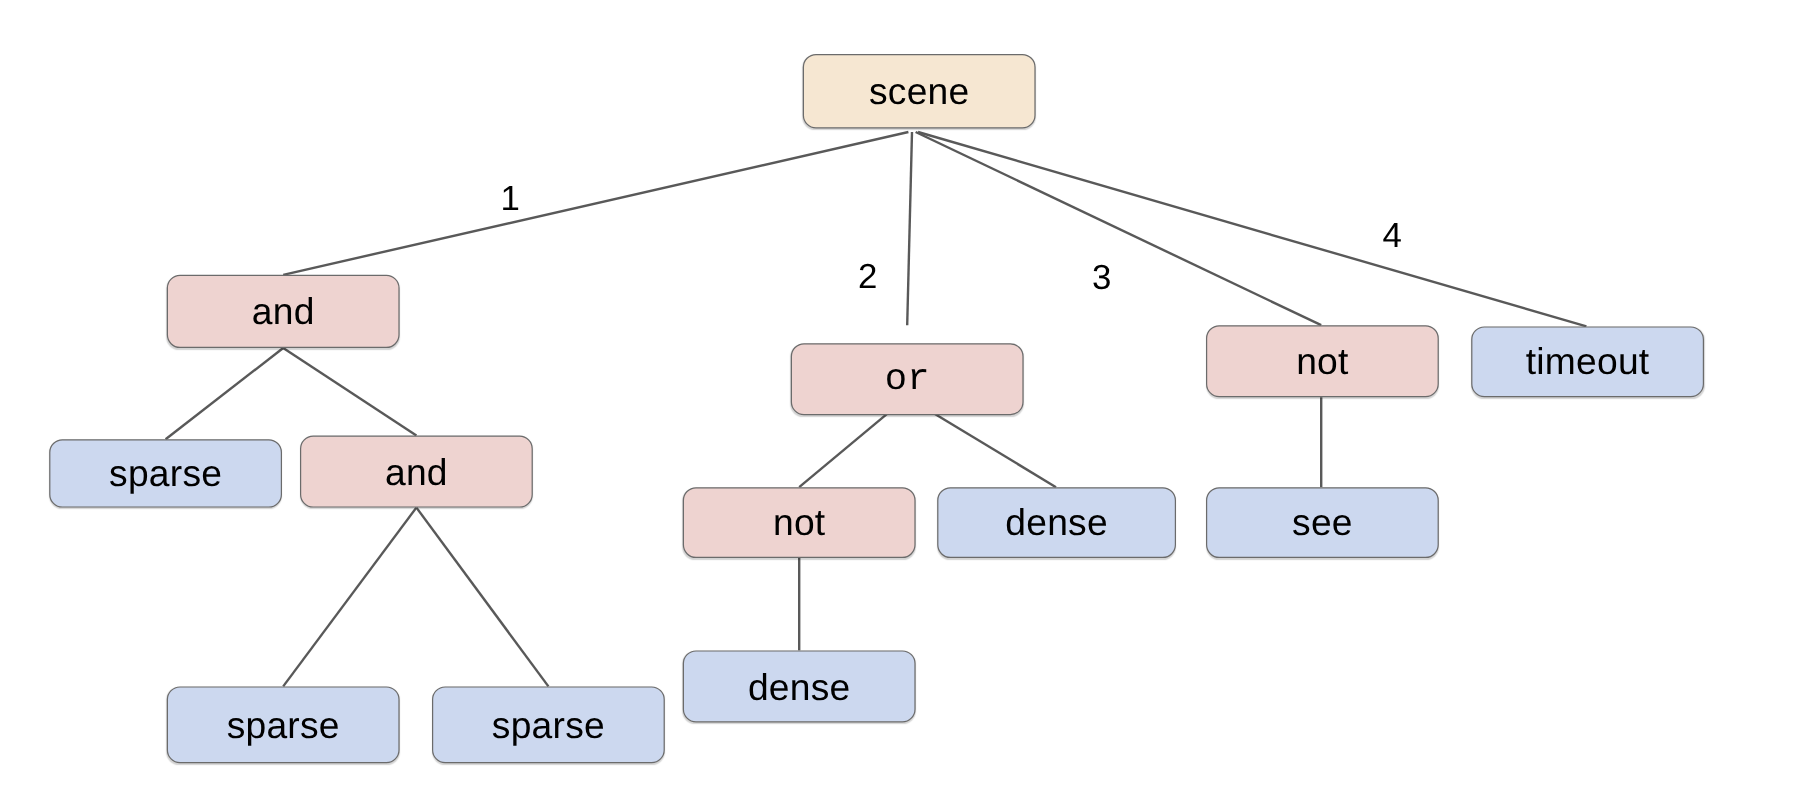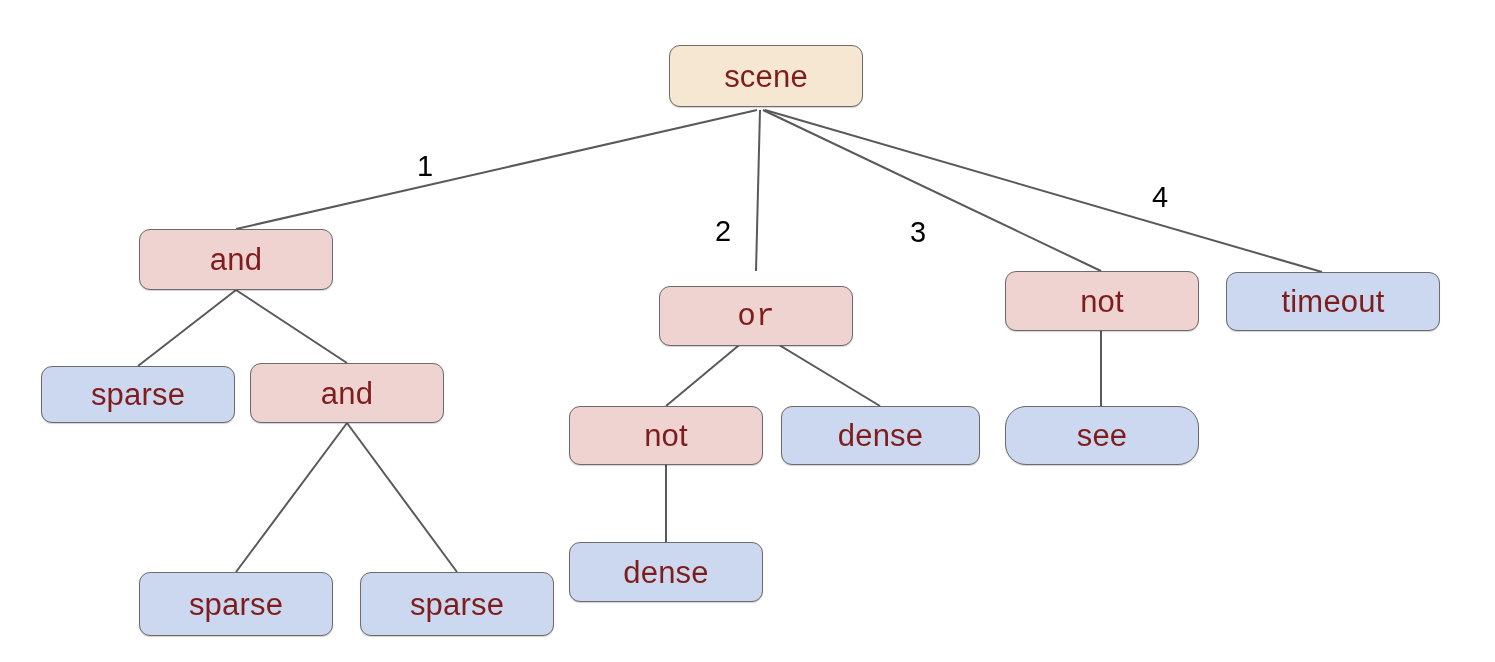--- a/index.html
+++ b/index.html
@@ -26,21 +26,21 @@
     pointer-events: none;
   }
   .node {
     position: absolute;
     box-sizing: border-box;
     border: 1.6px solid #6b6b6b;
     border-radius: 11px;
     display: flex;
     align-items: center;
     justify-content: center;
-    color: #7f1d1d;
+    color: #000000;
     font-size: 31px;
     line-height: 1;
     letter-spacing: 0.2px;
     box-shadow: 0 1px 1px rgba(0,0,0,0.18);
   }
   .node-root   { background: #f6e7d2; }
   .node-op     { background: #eed3d0; align-items: center; }
   .node-leaf   { background: #ccd8ef; }
   .edge-label {
     position: absolute;
@@ -74,36 +74,36 @@
       </div>
       <div class="node node-op" style="left: 139px; top: 229px; width: 194px; height: 61px;">
         <span>and</span>
       </div>
       <div class="node node-op" style="left: 659px; top: 286px; width: 194px; height: 60px; font-family: Liberation Mono, monospace;">
         <span>or</span>
       </div>
       <div class="node node-op" style="left: 1005px; top: 271px; width: 194px; height: 60px;">
         <span>not</span>
       </div>
-      <div class="node node-leaf" style="left: 1226px; top: 272px; width: 214px; height: 59px;">
+      <div class="node node-leaf" style="left: 1226px; top: 272px; width: 194px; height: 59px;">
         <span>timeout</span>
       </div>
       <div class="node node-leaf" style="left: 41px; top: 366px; width: 194px; height: 57px;">
         <span>sparse</span>
       </div>
       <div class="node node-op" style="left: 250px; top: 363px; width: 194px; height: 60px;">
         <span>and</span>
       </div>
       <div class="node node-op" style="left: 569px; top: 406px; width: 194px; height: 59px;">
         <span>not</span>
       </div>
       <div class="node node-leaf" style="left: 781px; top: 406px; width: 199px; height: 59px;">
         <span>dense</span>
       </div>
-      <div class="node node-leaf" style="left: 1005px; top: 406px; width: 194px; height: 59px; border-radius: 21px;">
+      <div class="node node-leaf" style="left: 1005px; top: 406px; width: 194px; height: 59px;">
         <span>see</span>
       </div>
       <div class="node node-leaf" style="left: 569px; top: 542px; width: 194px; height: 60px;">
         <span>dense</span>
       </div>
       <div class="node node-leaf" style="left: 139px; top: 572px; width: 194px; height: 64px;">
         <span>sparse</span>
       </div>
       <div class="node node-leaf" style="left: 360px; top: 572px; width: 194px; height: 64px;">
         <span>sparse</span>

